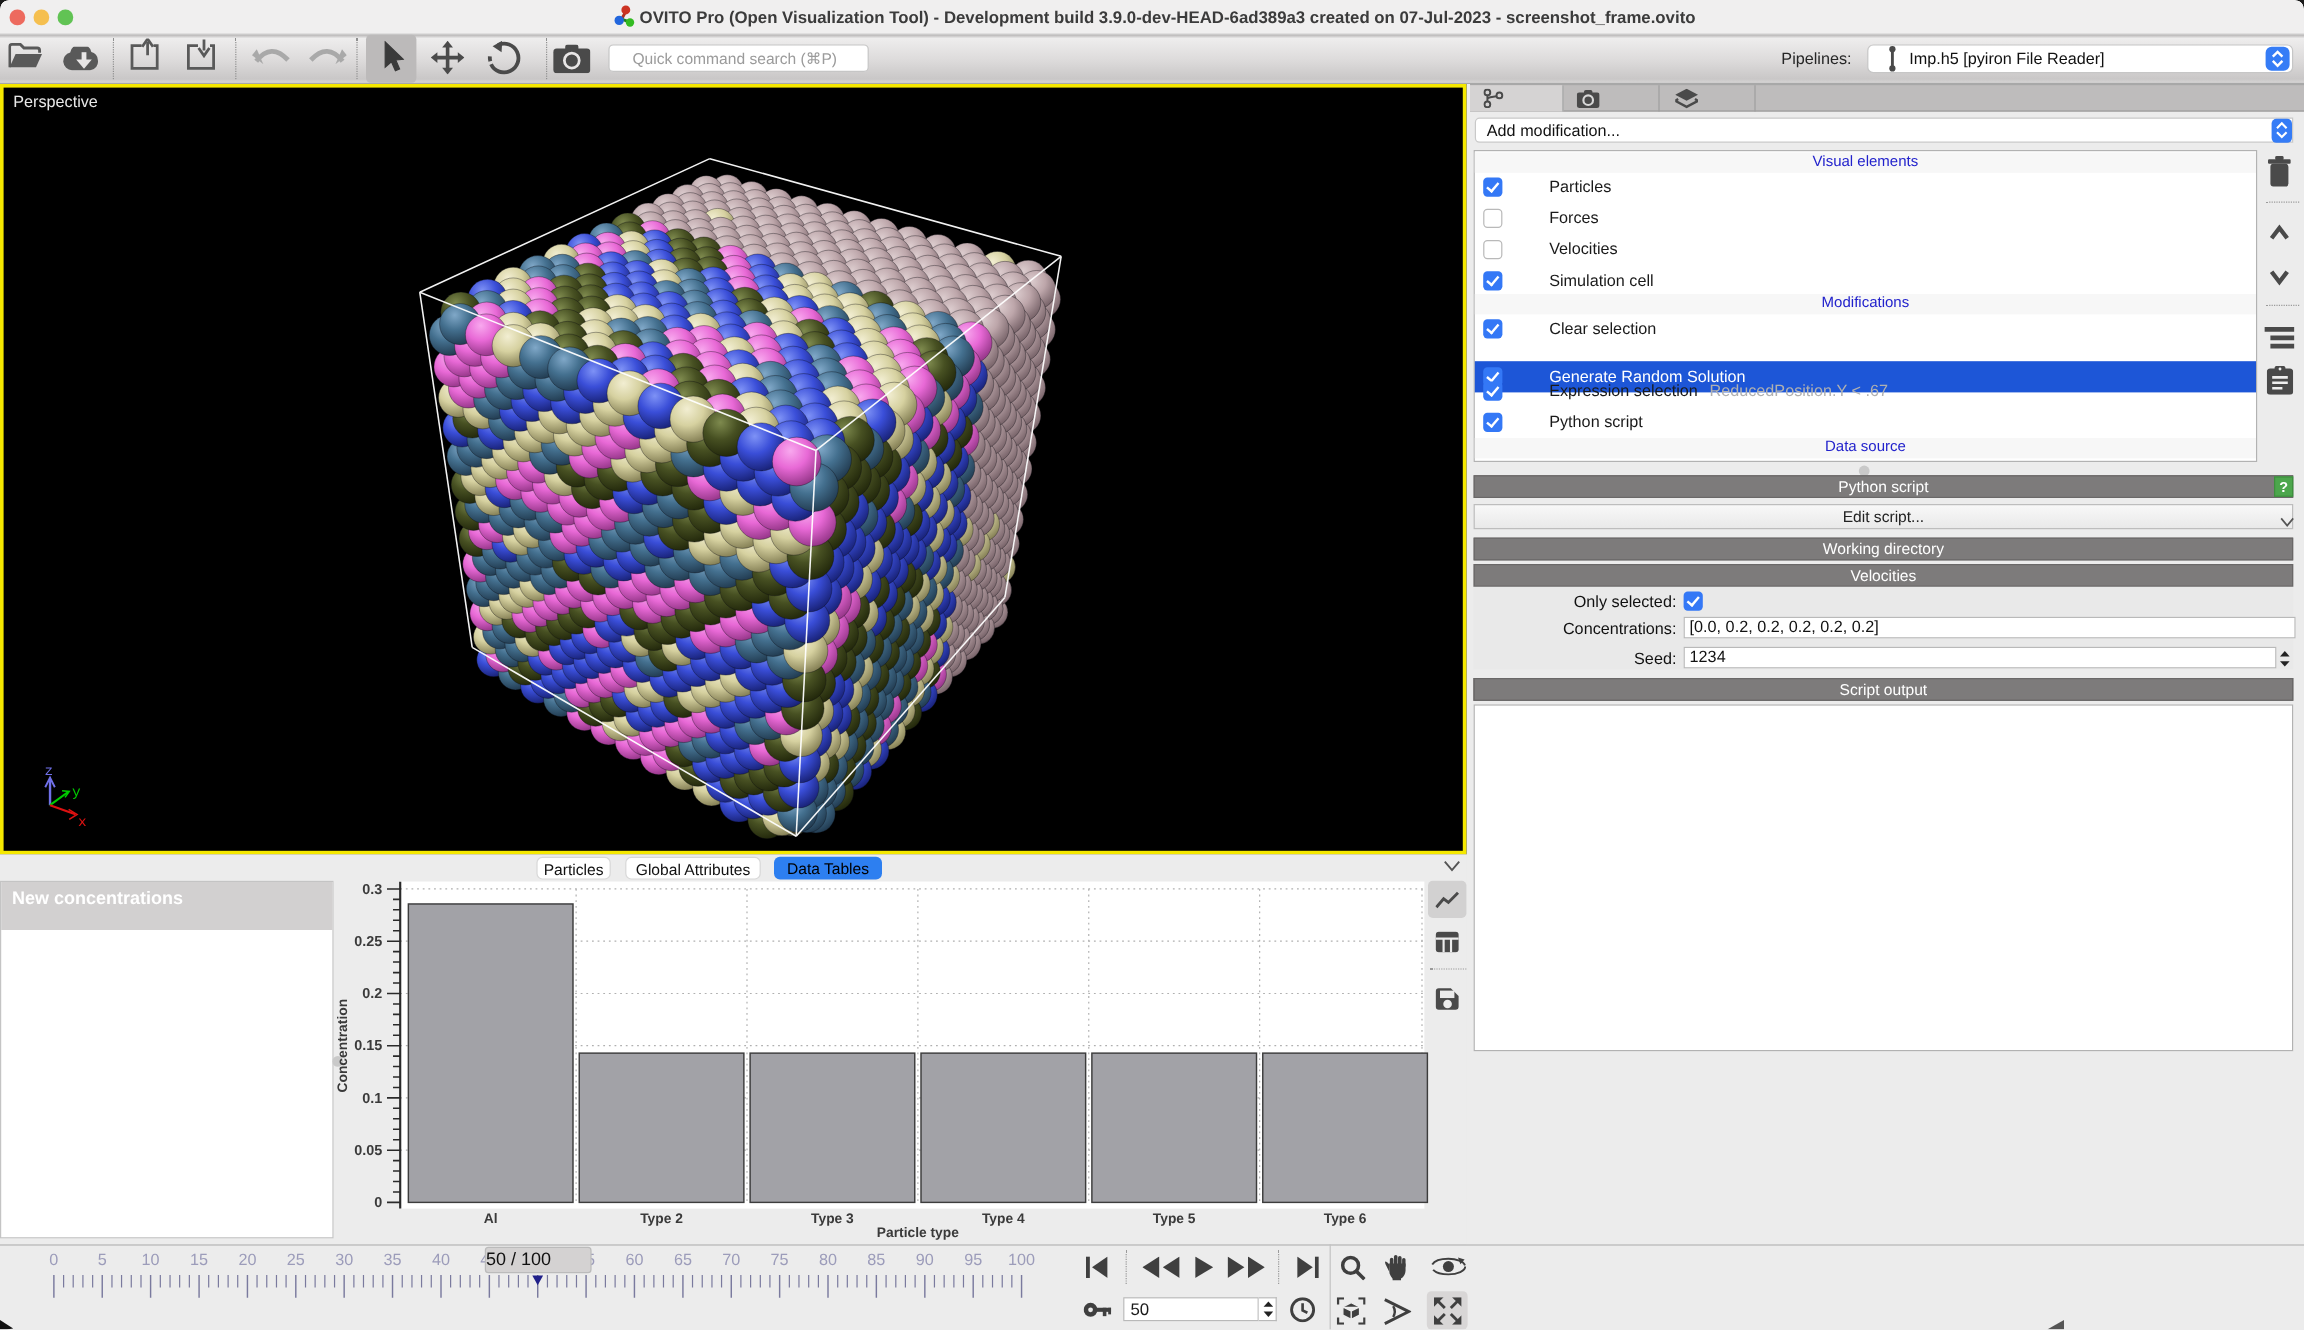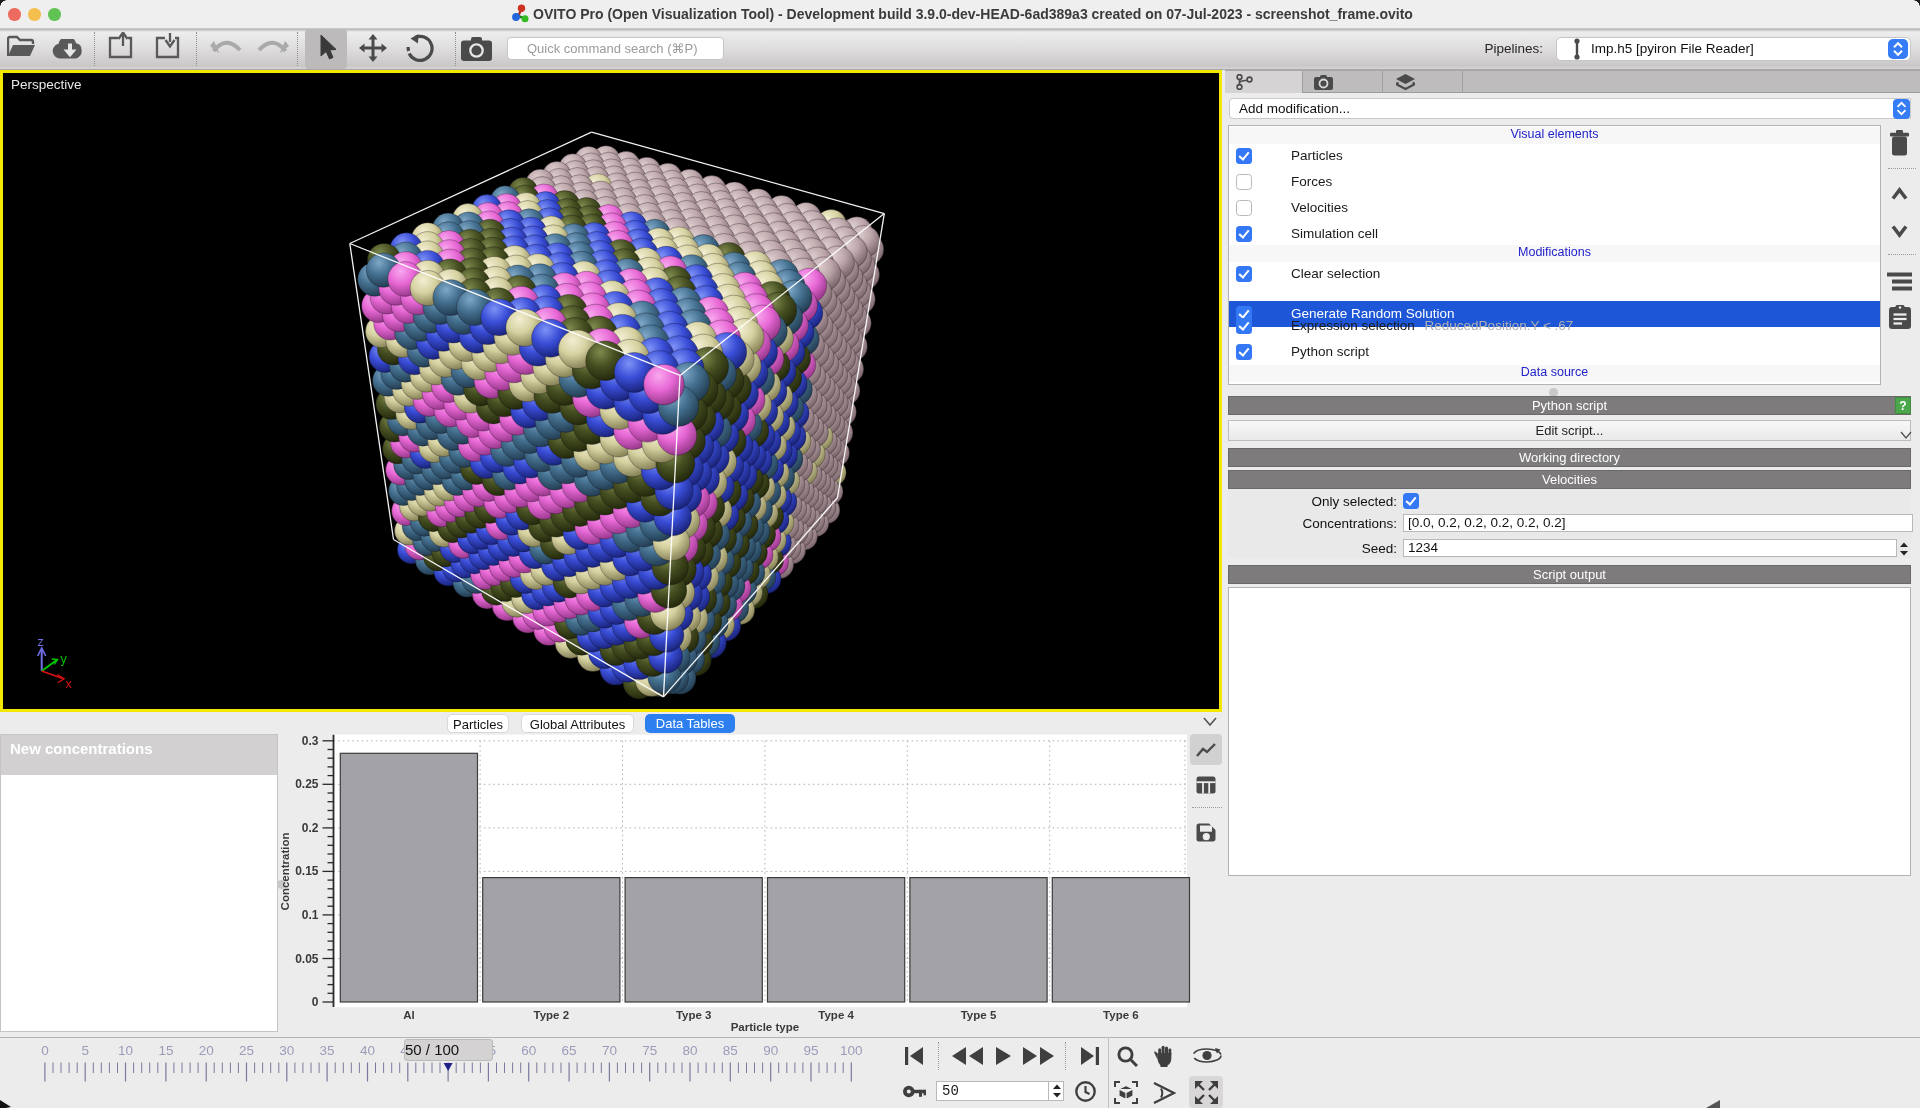--- a/index.html
+++ b/index.html
@@ -50,28 +50,28 @@
 
 .shdr { left:1228px; width:683px; height:19px; background:#7d7b7b; border:1px solid #6a6868; color:#fff; text-align:center; font-size:13px; line-height:17px; }
 #editbtn { left:1228px; top:420px; width:683px; height:21px; background:linear-gradient(#f8f8f8,#e9e9e9); border:1px solid #bdbdbd; text-align:center; font-size:13px; line-height:19px; color:#222; }
 #params-bg { left:1228px; top:489px; width:683px; height:69px; background:#e9e9e9; }
 .plabel { position:absolute; text-align:right; font-size:13.5px; color:#111; }
 .pinput { position:absolute; background:#fff; border:1px solid #b9b9b9; font-size:13.5px; color:#111; padding-left:4px; }
 #scriptout { left:1228px; top:587px; width:683px; height:289px; background:#fff; border:1px solid #b2b2b2; }
 
 #datapanel { left:0; top:712px; width:1222px; height:325px; background:#ececec; }
 .btab { position:absolute; top:714px; height:19px; border-radius:5px; background:#fff; font-size:13px; line-height:19px; text-align:center; color:#111; border:1px solid #d8d8d8;}
-#btab3 { background:#2d7ff0; color:#ffffff; border:none; }
+#btab3 { background:#2d7ff0; color:#000000; border:none; }
 #nclist { position:absolute; left:0; top:734px; width:278px; height:298px; background:#fff; border:1px solid #c4c4c4; }
 #nchdr { position:absolute; left:0; top:0; width:100%; height:40px; background:#d2d0d0; color:#fff; font-weight:bold; font-size:15px; padding:5px 0 0 9px; }
 
 #timeline { left:0; top:1037px; width:1920px; height:71px; background:#ececec; border-top:1px solid #b5b5b5; }
 #framebox { left:404px; width:89px; height:22px; background:#d4d2d2; border:1px solid #bbb; border-radius:3px; text-align:left; line-height:20px; font-size:15px; color:#111; }
 .vsep { top:0px; height:71px; width:0; border-left:1px solid #c2c2c2; }
-#spin { left:936px; top:1081px; width:113px; height:20px; background:#fff; border:1px solid #b9b9b9; font-size:14px; padding-left:5px; line-height:18px;font-family:Liberation Mono, monospace;}
+#spin { left:936px; top:1081px; width:113px; height:20px; background:#fff; border:1px solid #b9b9b9; font-size:14px; padding-left:5px; line-height:18px;}
 #spinstep { left:1049px; top:1081px; width:15px; height:20px; background:#fff; border:1px solid #b9b9b9; border-left:none; }
 #maxbtn { left:1189px; top:1076px; width:34px; height:32px; background:#d8d6d6; border-radius:4px; }
 </style></head><body>
 <div id="titlebar" class="abs"></div>
 <div id="cornl" class="corner abs"></div>
 <div id="cornr" class="corner abs"></div>
 <div id="tlr" class="tl abs"></div>
 <div id="tly" class="tl abs"></div>
 <div id="tlg" class="tl abs"></div>
 <svg class="abs " style="left:509px;top:3px" width="24" height="22" viewBox="0 0 24 22">

